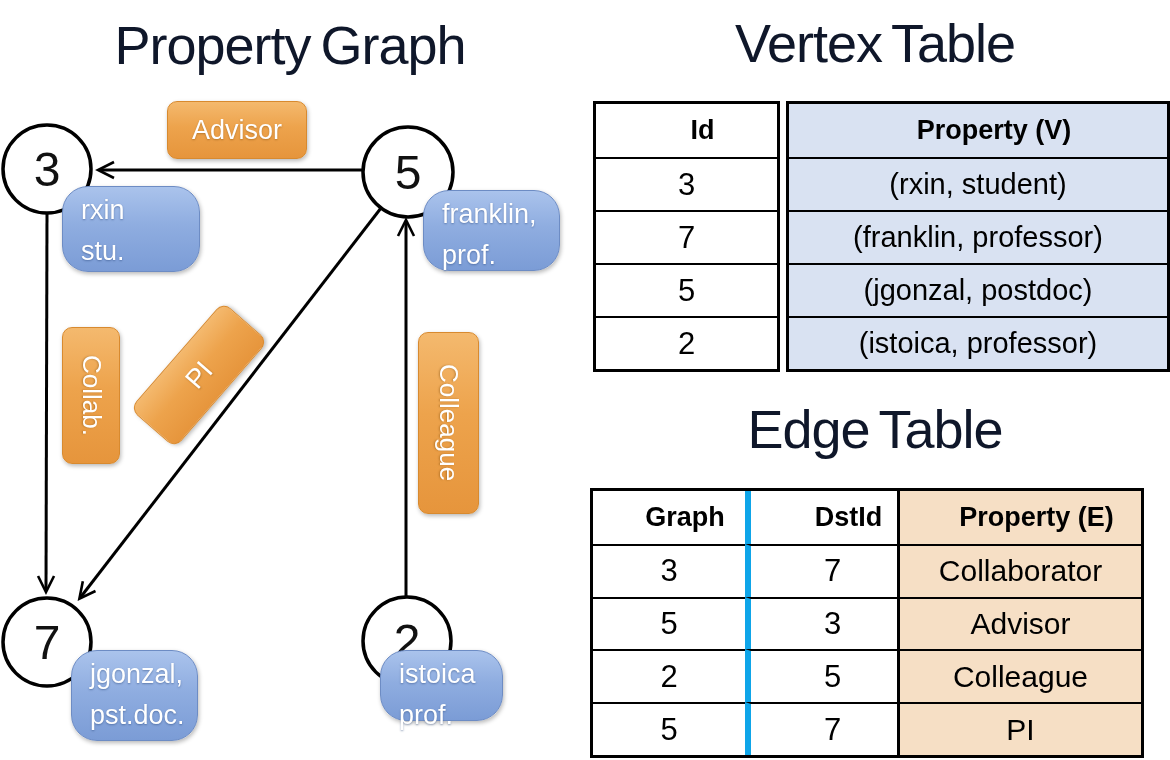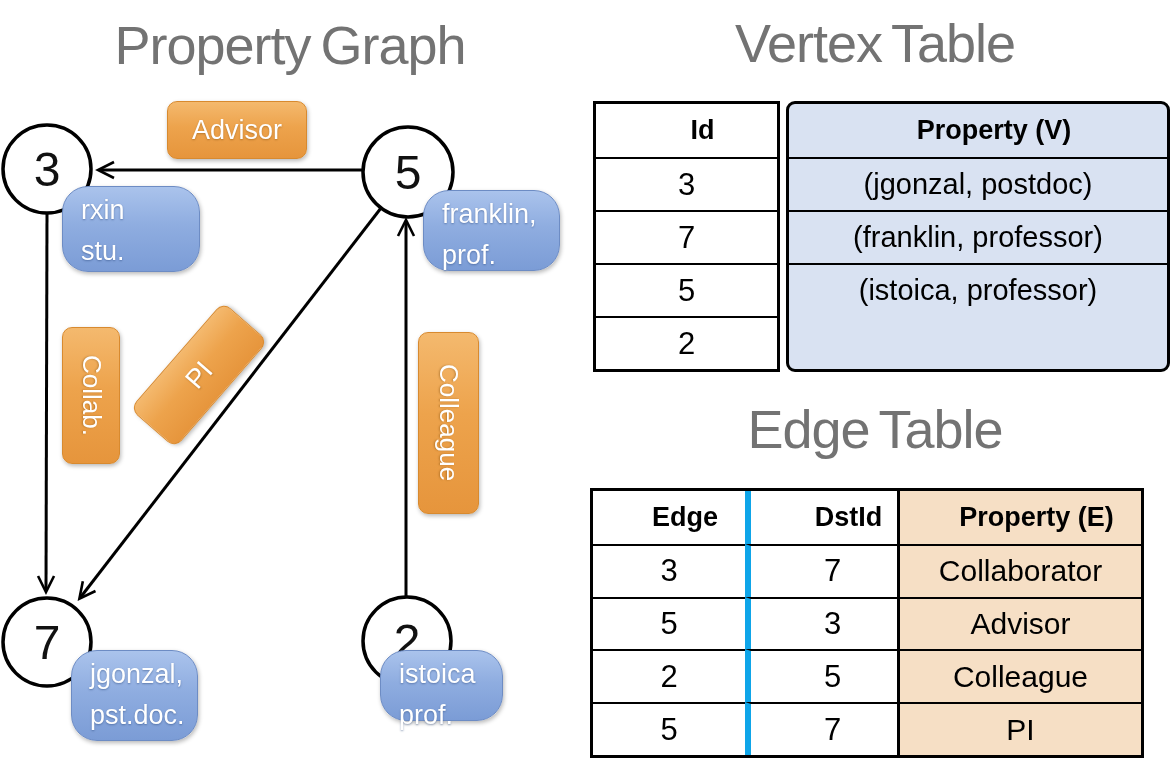--- a/index.html
+++ b/index.html
@@ -8,21 +8,21 @@
     background:#ffffff;
     font-family:"Liberation Sans", sans-serif;
     color:#000;
   }
   .abs{position:absolute;}
   .title{
     text-align:center;
     font-size:54px;
     font-weight:400;
     letter-spacing:-1px;
-    color:#737373;
+    color:#0f172a;
     word-spacing:-4px;
   }
 
   
   #graph-svg{position:absolute;left:0;top:0;width:580px;height:760px;}
   .node-circle{fill:#ffffff;stroke:#000;stroke-width:3.5px;}
   .node-num{
     font-family:"Liberation Sans", sans-serif;
     font-size:48px;fill:#111;
   }
@@ -137,31 +137,32 @@
 <div class="abs title" style="left:580px;top:12px;width:590px;">Vertex Table</div>
 
 <div class="tbl" style="left:593px;top:101px;width:187px;height:271px;">
   <div class="cell hdr r0">Id</div>
   <div class="cell">3</div>
   <div class="cell">7</div>
   <div class="cell">5</div>
   <div class="cell">2</div>
 </div>
 
-<div class="tbl vfill" style="left:786px;top:101px;width:384px;height:271px;border-radius:9px;">
+<div class="tbl vfill" style="left:786px;top:101px;width:384px;height:271px;">
   <div class="cell hdr r0">Property (V)</div>
+  <div class="cell" style="font-size:29px;">(rxin, student)</div>
+  <div class="cell" style="font-size:29px;">(franklin, professor)</div>
   <div class="cell" style="font-size:29px;">(jgonzal, postdoc)</div>
-  <div class="cell" style="font-size:29px;">(franklin, professor)</div>
   <div class="cell" style="font-size:29px;">(istoica, professor)</div>
 </div>
 
 <div class="abs title" style="left:580px;top:398px;width:590px;">Edge Table</div>
 
 <div class="tbl two-col" style="left:590px;top:488px;width:327px;height:270px;">
-  <div class="cell hdr r0">Edge</div>
+  <div class="cell hdr r0">Graph</div>
   <div class="cell hdr r0 c1">DstId</div>
   <div class="cell">3</div>
   <div class="cell c1">7</div>
   <div class="cell">5</div>
   <div class="cell c1">3</div>
   <div class="cell">2</div>
   <div class="cell c1">5</div>
   <div class="cell">5</div>
   <div class="cell c1">7</div>
 </div>

